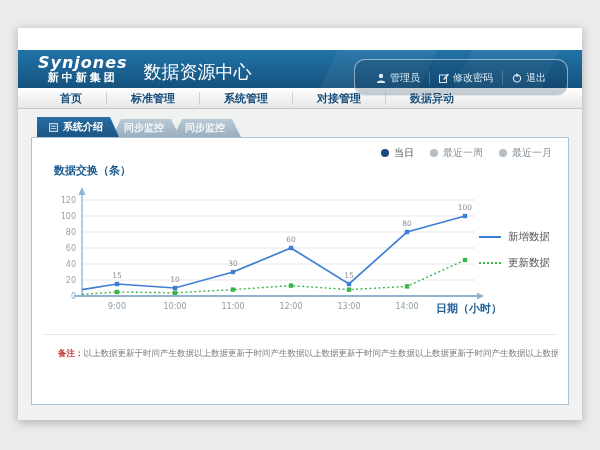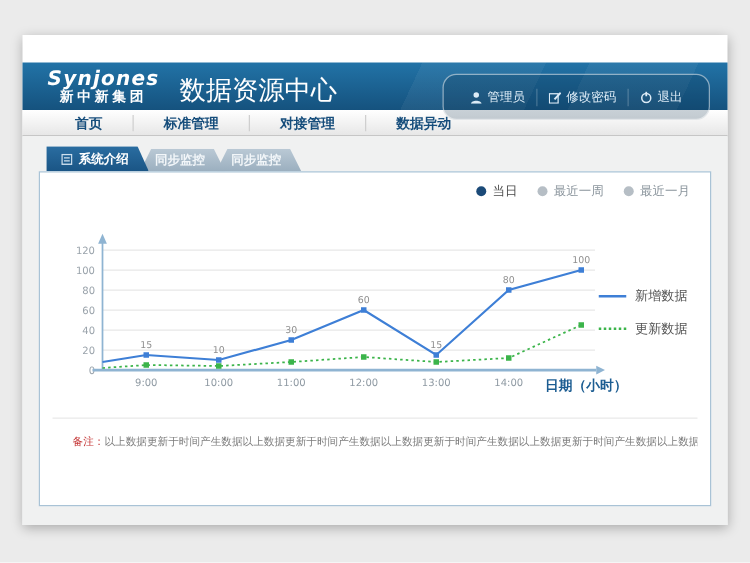--- a/index.html
+++ b/index.html
@@ -12,21 +12,21 @@
   
   .hd { margin-top:22px; height:38px; position:relative; display:flex; align-items:center;
         background:linear-gradient(#2273a7,#15527e);
         background-image:
           linear-gradient(115deg, rgba(255,255,255,0) 55%, rgba(255,255,255,.05) 55%, rgba(255,255,255,.05) 72%, rgba(255,255,255,0) 72%),
           linear-gradient(115deg, rgba(255,255,255,0) 78%, rgba(255,255,255,.05) 78%, rgba(255,255,255,.05) 93%, rgba(255,255,255,0) 93%),
           linear-gradient(#2273a7,#15527e); }
   .logo { margin-left:20px; color:#fff; text-align:center; line-height:1.05; }
   .logo .l1 { font-size:16px; font-weight:bold; letter-spacing:1px; font-style:italic; }
   .logo .l2 { font-size:11px; font-weight:bold; letter-spacing:3px; }
-  .apptitle { color:#fff; font-size:21px; margin-left:16px; padding-top:6px; }
+  .apptitle { color:#fff; font-size:18px; margin-left:16px; padding-top:6px; }
   .userpill { position:absolute; right:14px; top:9px; height:37px; display:flex; align-items:center;
               border:1px solid rgba(255,255,255,.5); border-radius:11px; padding:16px 12px;
               background:rgba(8,45,75,.22); }
   .uitem { display:flex; align-items:center; gap:4px; color:#dcebf6; font-size:10px; padding:0 9px; cursor:pointer; }
   .uitem + .uitem { border-left:1px solid rgba(255,255,255,.22);justify-content:space-between; }
   .uicon { width:10px; height:10px; display:inline-block; }
 
   
   .nav { height:21px; background:linear-gradient(#ffffff,#e7e7e7); border-bottom:1px solid #c6c6c6;
          display:flex; align-items:center; padding-left:18px; }
@@ -65,21 +65,21 @@
   #chart-svg { position:absolute; left:14px; top:42px; }
 
   .serieslegend { position:absolute; right:18px; top:92px; }
   .sl-item { display:flex; align-items:center; gap:7px; margin-bottom:12px; font-size:10.5px; color:#555; cursor:pointer; }
   .sl-line-solid { width:22px; height:0; border-top:2px solid #3e7fd6; }
   .sl-line-dotted { width:22px; height:0; border-top:2px dotted #3bb44a; }
 
   .divider { position:absolute; left:10px; right:10px; top:196px; border-top:1px solid #e9e9e9; }
   .note { position:absolute; left:26px; right:10px; top:210px; font-size:8.5px; color:#7d7d7d;
           white-space:nowrap; overflow:hidden; }
-  .note b { color:#c43636; font-weight:normal; }
+  .note b { color:#c43636; font-weight:bold; }
 </style>
 </head>
 <body>
 
 <div class="sheet">
 
   <div class="hd">
     <div class="logo">
       <div class="l1">Synjones</div>
       <div class="l2">新中新集团</div>
@@ -106,20 +106,21 @@
             <line x1="5" y1="0.4" x2="5" y2="4" stroke="#dcebf6" stroke-width="1.4"></line>
           </svg>
         <span>退出</span>
       </div>
     </div>
   </div>
 
   <div class="nav">
     <div class="navitem">首页</div>
     <div class="navitem">标准管理</div>
+    <div class="navitem">系统管理</div>
     <div class="navitem">对接管理</div>
     <div class="navitem">数据异动</div>
   </div>
 
   <div class="content">
     <div class="tabs">
       <div class="tab active">
         <div class="bg"></div>
         <svg class="ticon" width="9" height="9" viewBox="0 0 9 9">
             <rect x="0.6" y="0.6" width="7.8" height="7.8" fill="none" stroke="#cfe0ee" stroke-width="1.1"></rect>
@@ -147,20 +148,21 @@
         <div class="radio unsel">
           <span class="rdot"></span>
           <span>最近一周</span>
         </div>
         <div class="radio unsel">
           <span class="rdot"></span>
           <span>最近一月</span>
         </div>
       </div>
 
+      <div class="ylabel">数据交换（条）</div>
       <svg id="chart-svg" width="452" height="150" viewBox="0 0 452 150">
           <text x="30" y="119" fill="#9aa3ab" font-size="8" text-anchor="end" font-family="DejaVu Sans, Liberation Sans, sans-serif">0</text>
           <line x1="36" y1="100" x2="430" y2="100" stroke="#e7e7e7" stroke-width="1"></line>
           <text x="30" y="103" fill="#9aa3ab" font-size="8" text-anchor="end" font-family="DejaVu Sans, Liberation Sans, sans-serif">20</text>
           <line x1="36" y1="84" x2="430" y2="84" stroke="#e7e7e7" stroke-width="1"></line>
           <text x="30" y="87" fill="#9aa3ab" font-size="8" text-anchor="end" font-family="DejaVu Sans, Liberation Sans, sans-serif">40</text>
           <line x1="36" y1="68" x2="430" y2="68" stroke="#e7e7e7" stroke-width="1"></line>
           <text x="30" y="71" fill="#9aa3ab" font-size="8" text-anchor="end" font-family="DejaVu Sans, Liberation Sans, sans-serif">60</text>
           <line x1="36" y1="52" x2="430" y2="52" stroke="#e7e7e7" stroke-width="1"></line>
           <text x="30" y="55" fill="#9aa3ab" font-size="8" text-anchor="end" font-family="DejaVu Sans, Liberation Sans, sans-serif">80</text>

